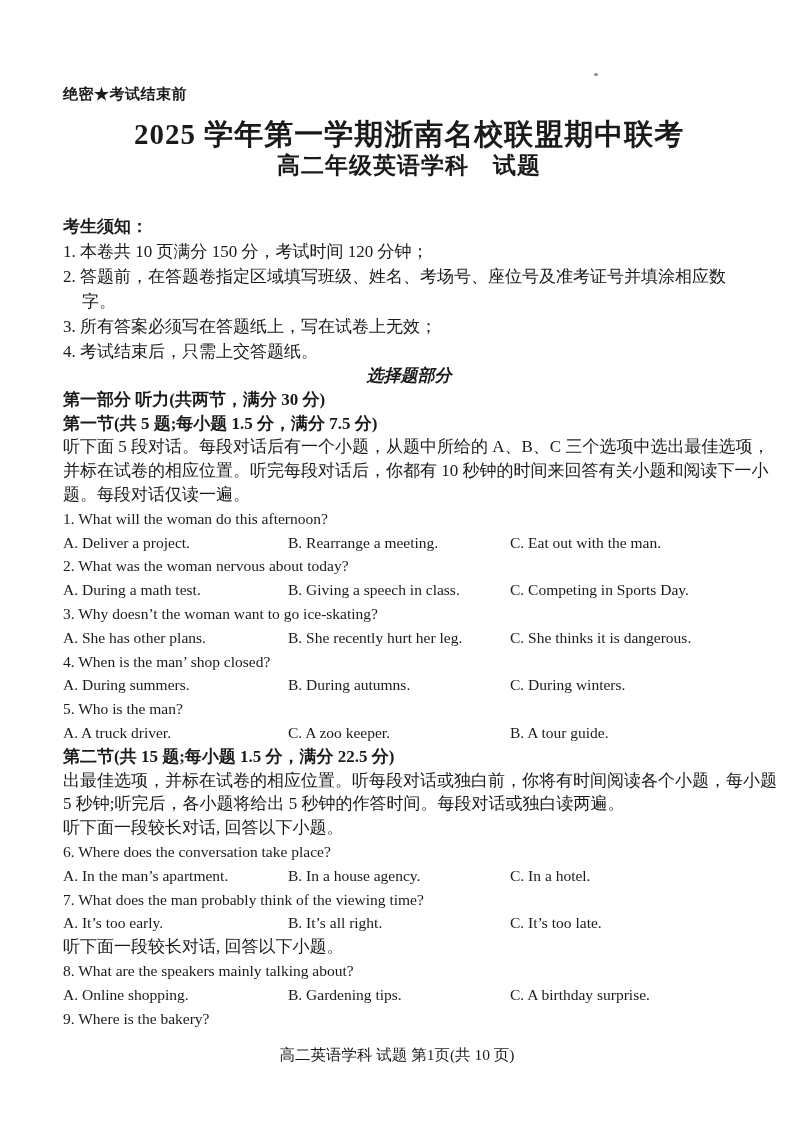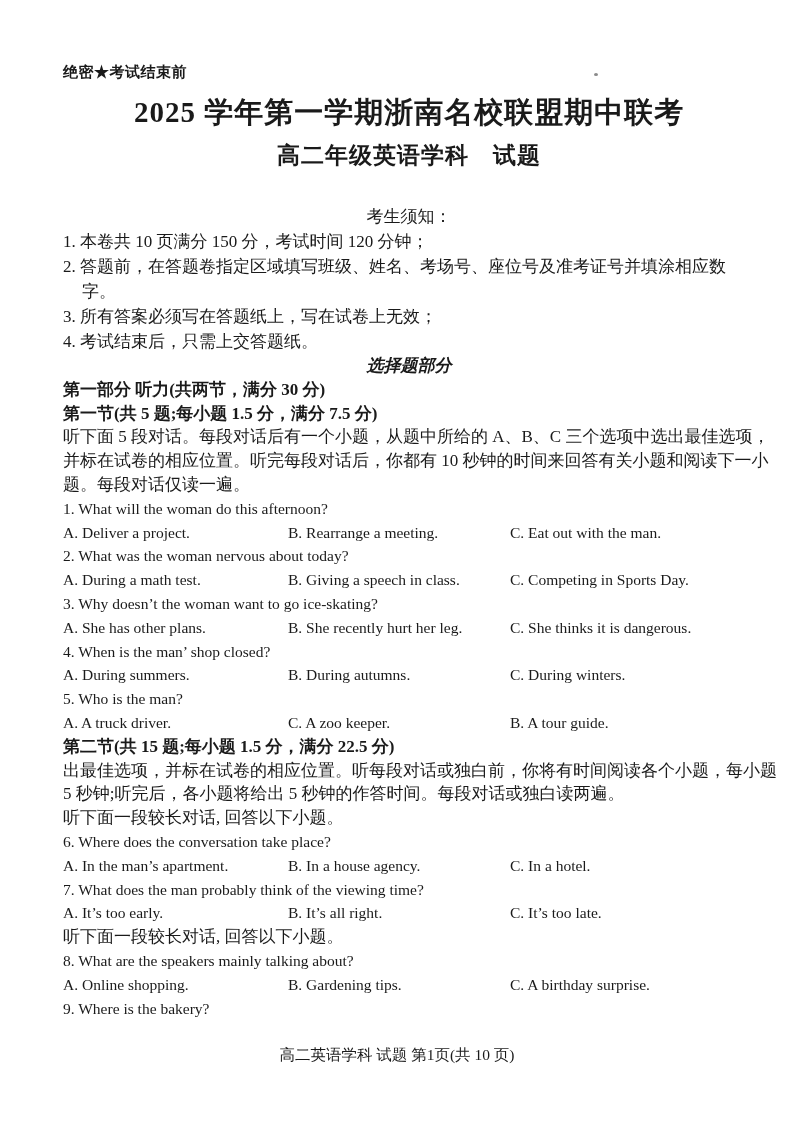--- a/index.html
+++ b/index.html
@@ -10,24 +10,24 @@
     background:#ffffff;
     font-family:"Liberation Serif","DejaVu Serif",serif;
     color:#1a1a1a;
     overflow:hidden;
   }
   .content{position:absolute;left:63px;top:0;width:692px;}
   .b{font-weight:bold;}
   .cn{font-size:17px;}
   .en{font-size:15.5px;}
   .flow-line{line-height:23.8px;white-space:nowrap;}
-  .secret{margin-top:62px;font-size:15px;font-weight:bold;line-height:20px;letter-spacing:0.5px;}
+  .secret{margin-top:84px;font-size:15px;font-weight:bold;line-height:20px;letter-spacing:0.5px;}
   .title{margin-top:13px;font-size:29px;font-weight:bold;text-align:center;line-height:34px;letter-spacing:1px;white-space:nowrap;}
-  .subtitle{margin-top:12px;font-size:23px;font-weight:bold;text-align:center;line-height:30px;letter-spacing:1px;white-space:nowrap;}
-  .notice-head{margin-top:34px;font-size:17px;font-weight:normal;line-height:24px;text-align:center;}
+  .subtitle{font-size:23px;font-weight:bold;text-align:center;line-height:30px;letter-spacing:1px;white-space:nowrap;}
+  .notice-head{margin-top:34px;font-size:17px;font-weight:bold;line-height:24px;}
   .notice-item{font-size:17px;line-height:25px;}
   .notice-cont{padding-left:19px;}
   .center-head{text-align:center;font-weight:bold;font-style:italic;}
   .opt-row{display:grid;grid-template-columns:225px 222px 1fr;}
   .footer{
     position:absolute;left:0;right:0;top:1045px;
     text-align:center;font-size:15.5px;line-height:20px;
   }
   .speck{position:absolute;left:594px;top:73px;width:4px;height:3px;background:#8a8a8a;border-radius:50%;}
 </style>

